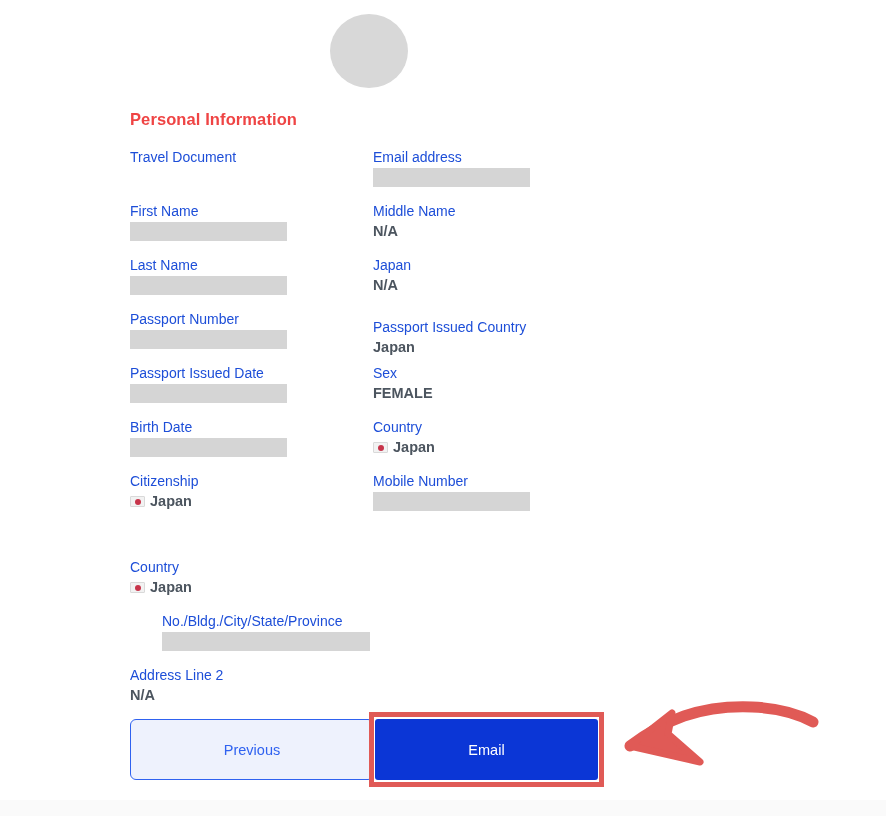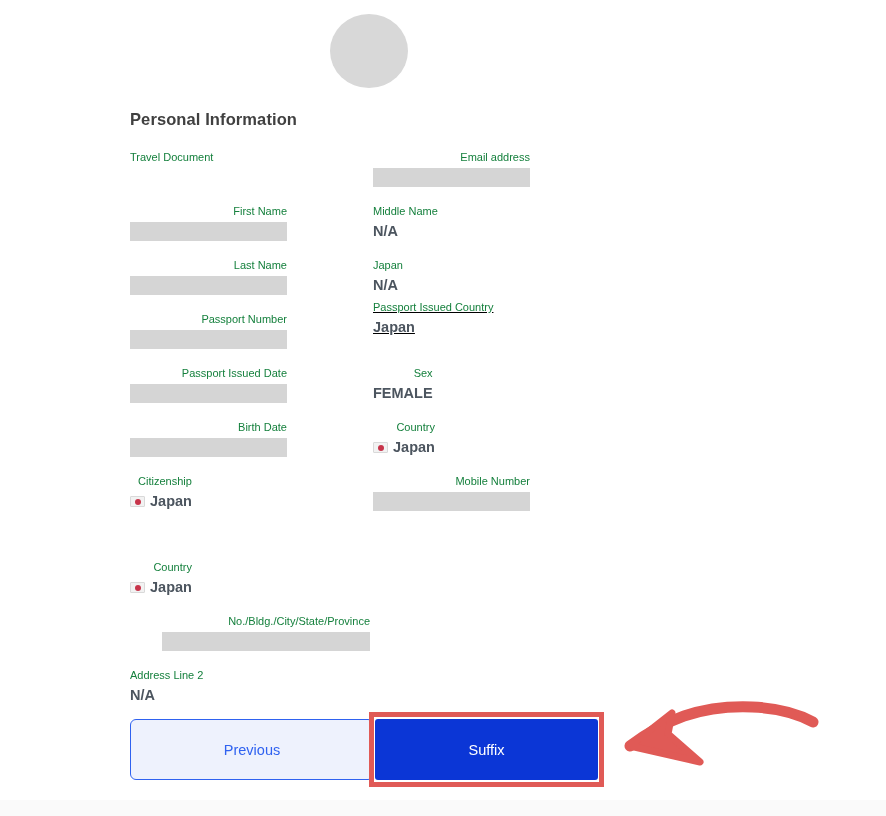--- a/index.html
+++ b/index.html
@@ -32,38 +32,37 @@
     border-radius: 50%;
     background: #d8d8d8;
   }
 
   
   .section-title {
     position: absolute;
     left: 130px;
     font-size: 16.5px;
     font-weight: bold;
-    color: #404040;
+    color: #ef4444;
     letter-spacing: 0.1px;
     white-space: nowrap;
   }
   .section-title.personal { top: 110px; }
   .section-title.residence { top: 520px; }
 
   
   .field {
     position: absolute;
   }
   .field-label {
-    font-size: 11px;
-    color: #15803d;
+    font-size: 14px;
+    color: #1d4ed8;
     line-height: 15px;
     white-space: nowrap;
     margin-bottom: 3px;
-    text-align: right;
   }
   .field-value {
     font-size: 14.5px;
     font-weight: bold;
     color: #4c555f;
     line-height: 19px;
     white-space: nowrap;
     display: flex;
     align-items: center;
     gap: 5px;
@@ -214,21 +213,21 @@
   <div class="field" style="left:373px; top:204px;">
     <div class="field-label">Middle Name</div>
     <div class="field-value">N/A</div>
   </div>
 
   <div class="field" style="left:373px; top:258px;">
     <div class="field-label">Japan</div>
     <div class="field-value">N/A</div>
   </div>
 
-  <div class="field" style="left:373px; top:300px;text-decoration:underline;">
+  <div class="field" style="left:373px; top:320px;">
     <div class="field-label">Passport Issued Country</div>
     <div class="field-value">Japan</div>
   </div>
 
   <div class="field" style="left:373px; top:366px;">
     <div class="field-label">Sex</div>
     <div class="field-value">FEMALE</div>
   </div>
 
   <div class="field" style="left:373px; top:420px;">
@@ -258,21 +257,21 @@
     <div class="field-blank" style="width:208px;"></div>
   </div>
 
   <div class="field" style="left:130px; top:668px;">
     <div class="field-label">Address Line 2</div>
     <div class="field-value">N/A</div>
   </div>
 
   <div class="btn btn-previous">Previous</div>
 
-  <div class="btn btn-submit">Suffix</div>
+  <div class="btn btn-submit">Email</div>
 
   <div class="highlight-box"></div>
 
   <svg class="arrow-annotation" viewBox="0 0 215 80">
     <path d="M207 22 C 175 4, 120 2, 78 16 C 58 23, 40 34, 24 46" stroke="#e05a56" stroke-width="11" fill="none" stroke-linecap="round"></path>
     <path d="M24 46 L 66 13 L 62 34 L 94 62 Z" fill="#e05a56" stroke="#e05a56" stroke-width="7" stroke-linejoin="round"></path>
   </svg>
 
   <div class="footer-strip"></div>
 

